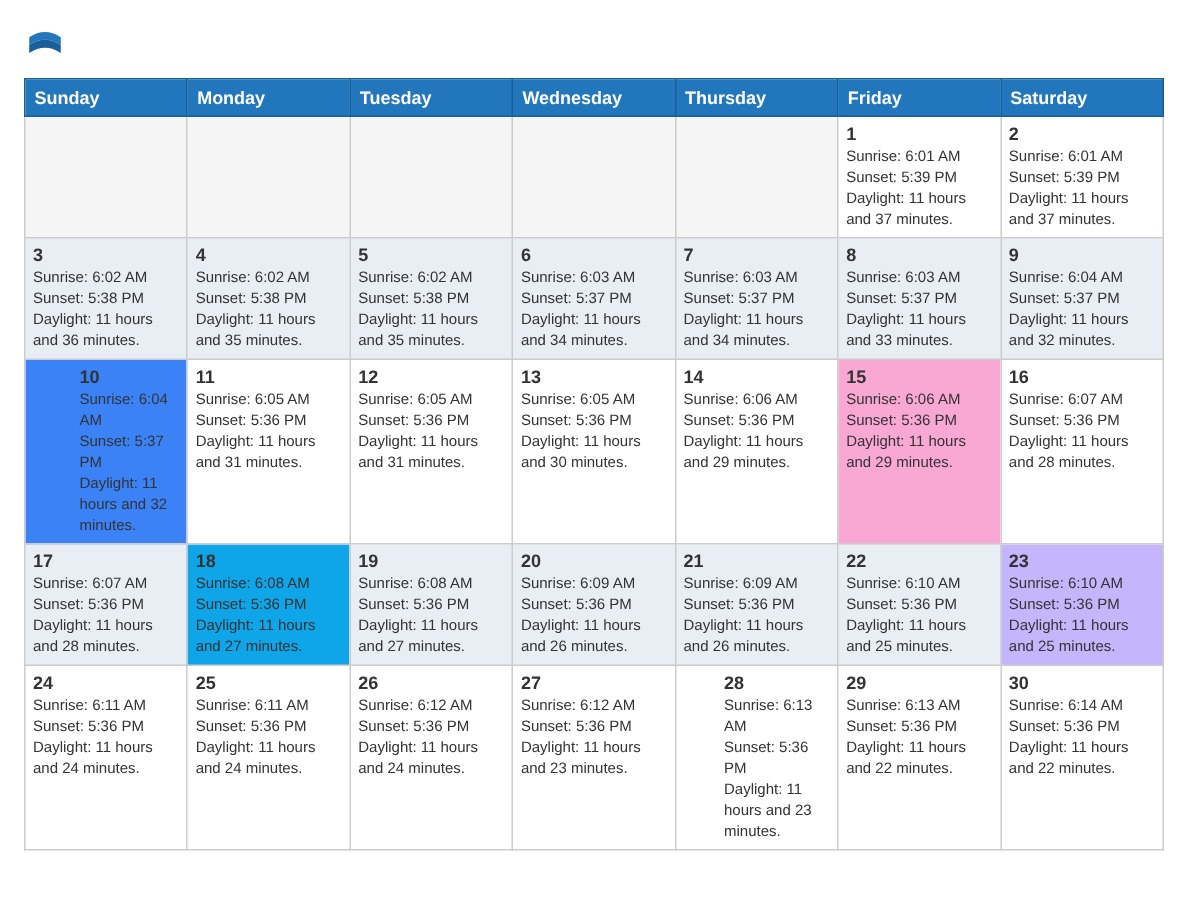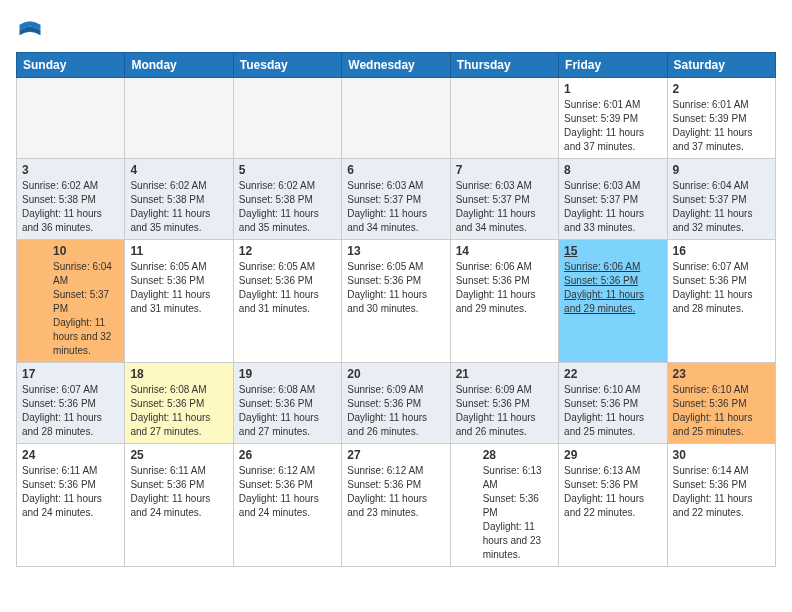--- a/index.html
+++ b/index.html
@@ -179,21 +179,21 @@
 Daylight: 11 hours and 33 minutes.</div>
         </td>
         <td style="background: rgb(232, 238, 244);">
           <span class="day-num">9</span>
           <div class="day-info" style="white-space: pre-line;">Sunrise: 6:04 AM
 Sunset: 5:37 PM
 Daylight: 11 hours and 32 minutes.</div>
         </td>
       </tr>
       <tr>
-        <td style="background: #fdba74; padding-left: 36px;">
+        <td style="background: #3b82f6; padding-left: 36px;">
           <span class="day-num">10</span>
           <div class="day-info" style="white-space: pre-line;">Sunrise: 6:04 AM
 Sunset: 5:37 PM
 Daylight: 11 hours and 32 minutes.</div>
         </td>
         <td style="background: rgb(255, 255, 255);">
           <span class="day-num">11</span>
           <div class="day-info" style="white-space: pre-line;">Sunrise: 6:05 AM
 Sunset: 5:36 PM
 Daylight: 11 hours and 31 minutes.</div>
@@ -209,41 +209,41 @@
           <div class="day-info" style="white-space: pre-line;">Sunrise: 6:05 AM
 Sunset: 5:36 PM
 Daylight: 11 hours and 30 minutes.</div>
         </td>
         <td style="background: rgb(255, 255, 255);">
           <span class="day-num">14</span>
           <div class="day-info" style="white-space: pre-line;">Sunrise: 6:06 AM
 Sunset: 5:36 PM
 Daylight: 11 hours and 29 minutes.</div>
         </td>
-        <td style="background: #7dd3fc; text-decoration: underline;">
+        <td style="background: #f9a8d4;">
           <span class="day-num">15</span>
           <div class="day-info" style="white-space: pre-line;">Sunrise: 6:06 AM
 Sunset: 5:36 PM
 Daylight: 11 hours and 29 minutes.</div>
         </td>
         <td style="background: rgb(255, 255, 255);">
           <span class="day-num">16</span>
           <div class="day-info" style="white-space: pre-line;">Sunrise: 6:07 AM
 Sunset: 5:36 PM
 Daylight: 11 hours and 28 minutes.</div>
         </td>
       </tr>
       <tr>
         <td style="background: rgb(232, 238, 244);">
           <span class="day-num">17</span>
           <div class="day-info" style="white-space: pre-line;">Sunrise: 6:07 AM
 Sunset: 5:36 PM
 Daylight: 11 hours and 28 minutes.</div>
         </td>
-        <td style="background: #fef9c3; margin-top: 24px;">
+        <td style="background: #0ea5e9; margin-top: 24px;">
           <span class="day-num">18</span>
           <div class="day-info" style="white-space: pre-line;">Sunrise: 6:08 AM
 Sunset: 5:36 PM
 Daylight: 11 hours and 27 minutes.</div>
         </td>
         <td style="background: rgb(232, 238, 244);">
           <span class="day-num">19</span>
           <div class="day-info" style="white-space: pre-line;">Sunrise: 6:08 AM
 Sunset: 5:36 PM
 Daylight: 11 hours and 27 minutes.</div>
@@ -259,21 +259,21 @@
           <div class="day-info" style="white-space: pre-line;">Sunrise: 6:09 AM
 Sunset: 5:36 PM
 Daylight: 11 hours and 26 minutes.</div>
         </td>
         <td style="background: rgb(232, 238, 244);">
           <span class="day-num">22</span>
           <div class="day-info" style="white-space: pre-line;">Sunrise: 6:10 AM
 Sunset: 5:36 PM
 Daylight: 11 hours and 25 minutes.</div>
         </td>
-        <td style="background: #fdba74;">
+        <td style="background: #c4b5fd;">
           <span class="day-num">23</span>
           <div class="day-info" style="white-space: pre-line;">Sunrise: 6:10 AM
 Sunset: 5:36 PM
 Daylight: 11 hours and 25 minutes.</div>
         </td>
       </tr>
       <tr>
         <td style="background: rgb(255, 255, 255);">
           <span class="day-num">24</span>
           <div class="day-info" style="white-space: pre-line;">Sunrise: 6:11 AM

